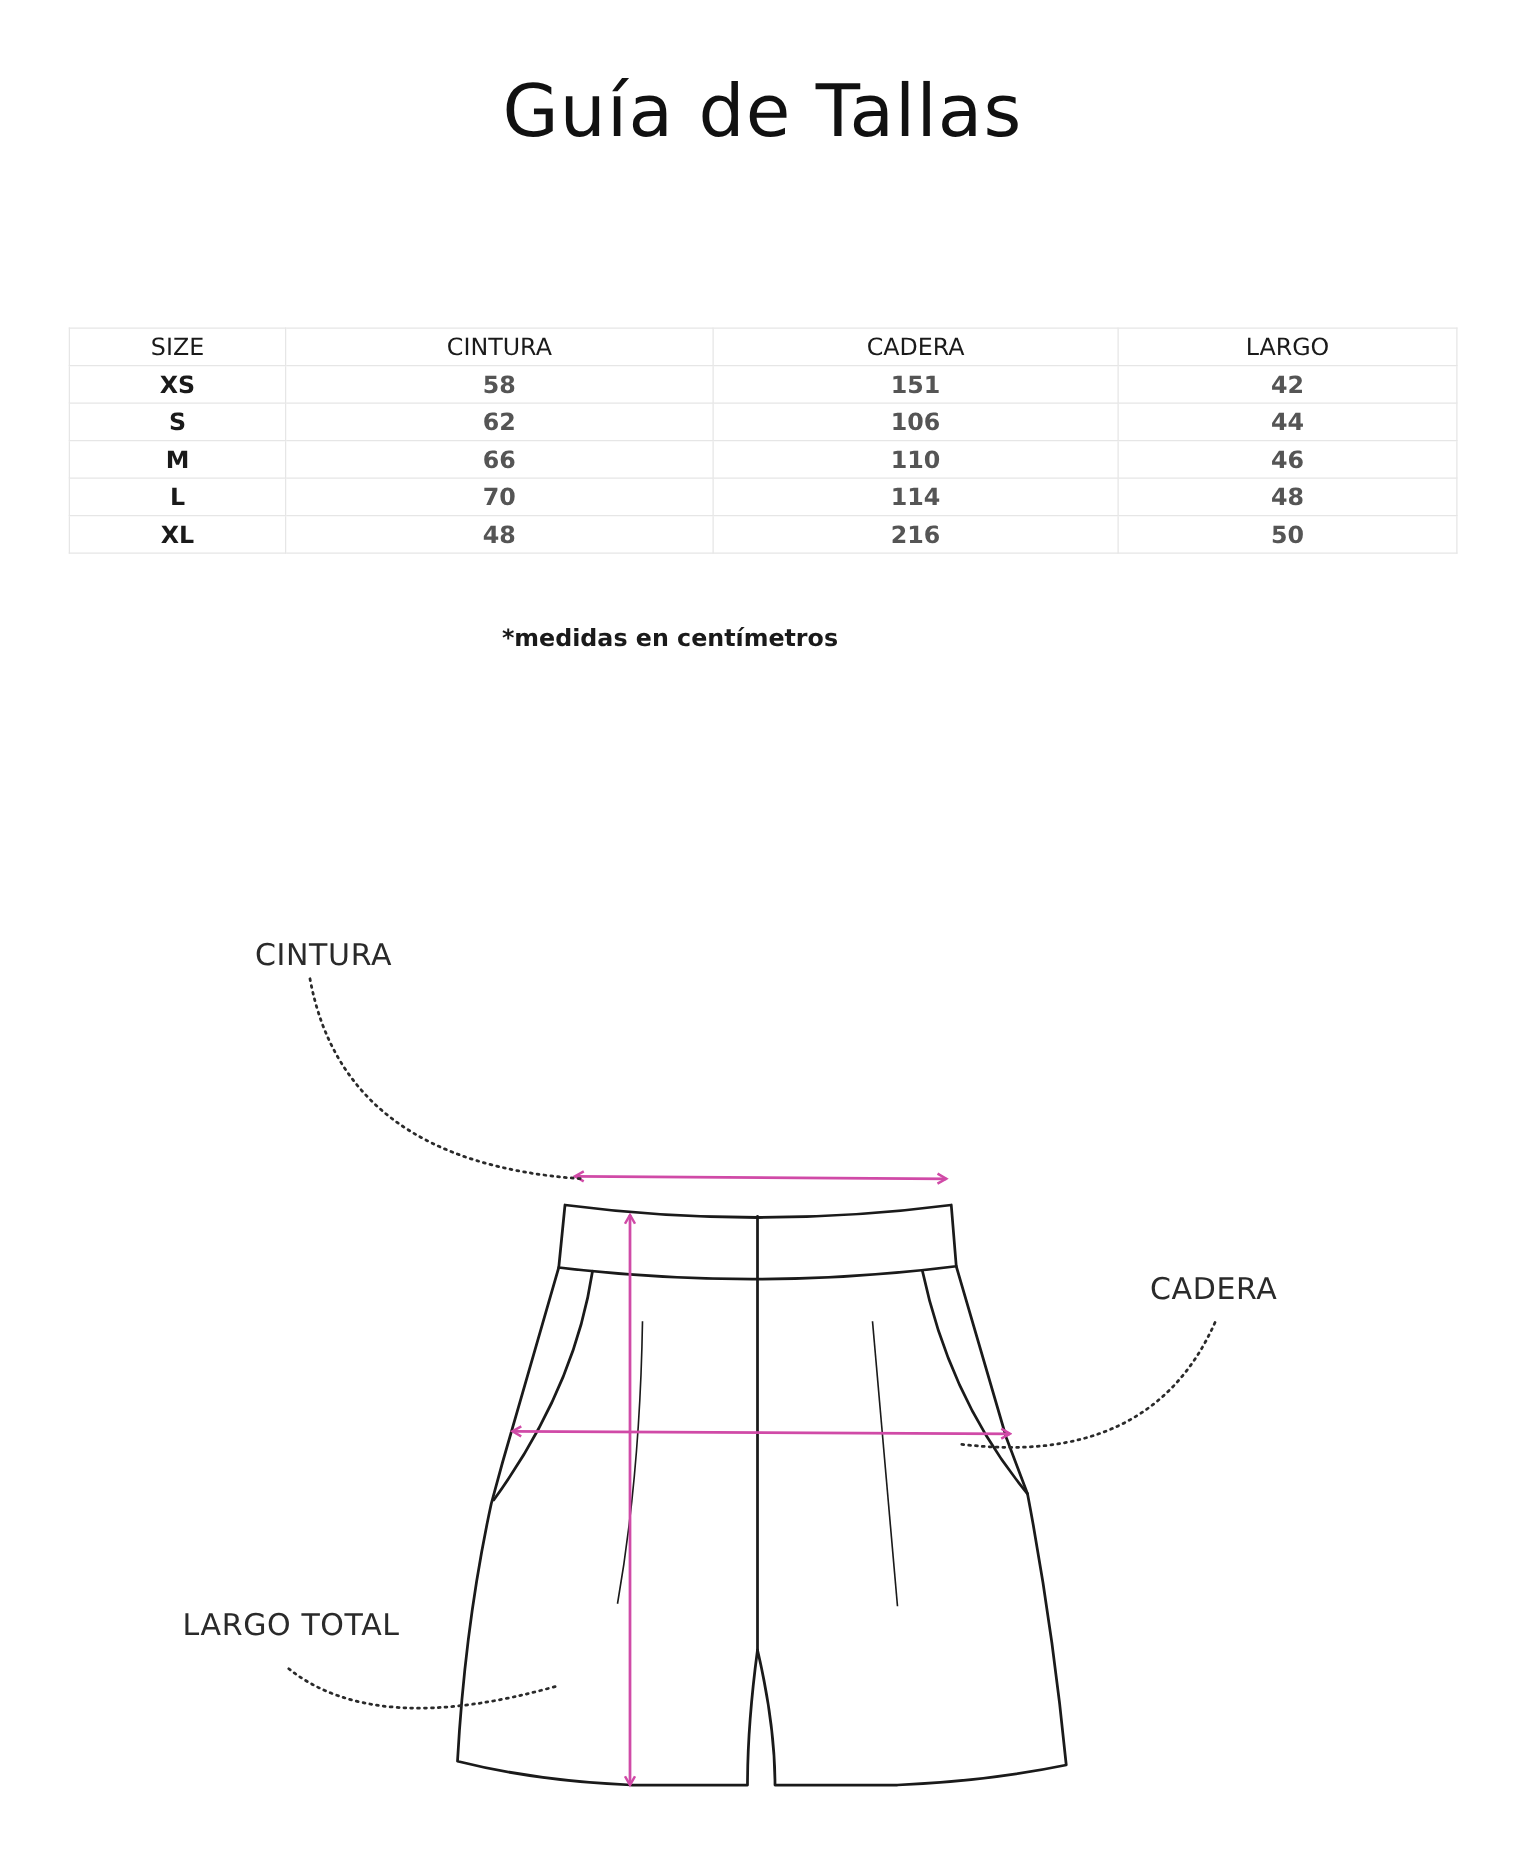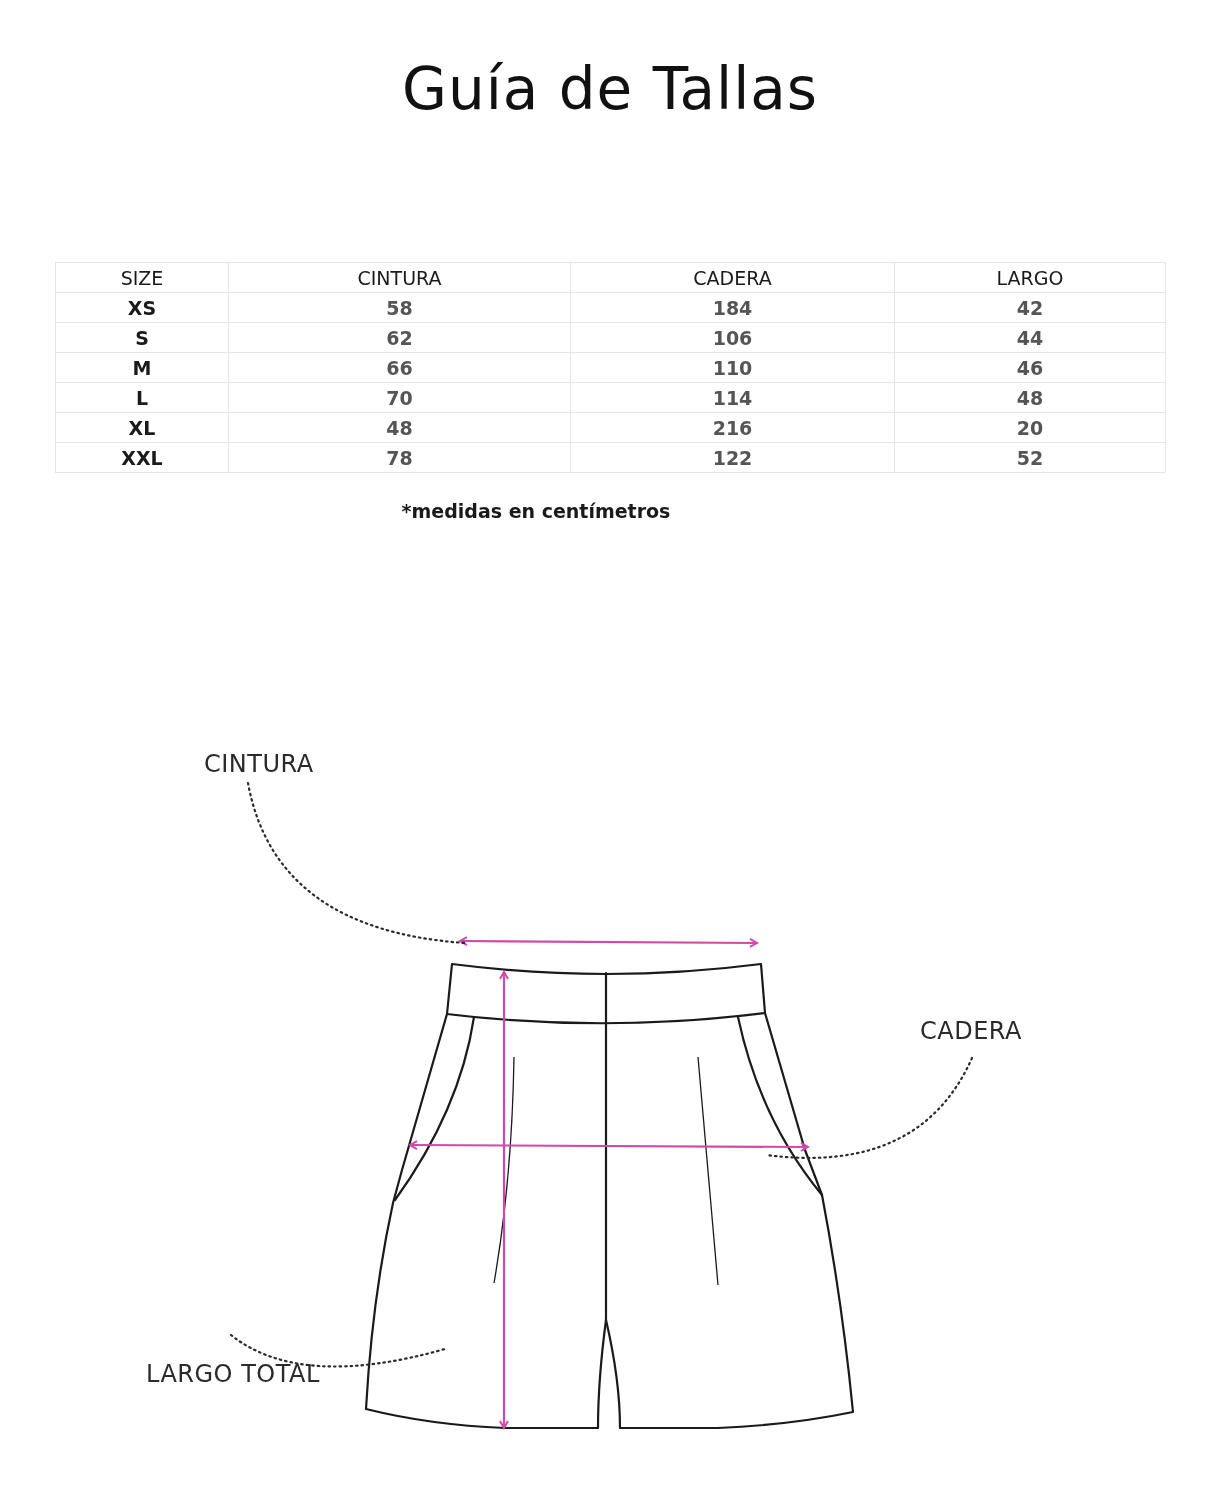--- a/index.html
+++ b/index.html
@@ -31,21 +31,21 @@
       <th>SIZE</th>
       <th>CINTURA</th>
       <th>CADERA</th>
       <th>LARGO</th>
     </tr>
   </thead>
   <tbody>
     <tr>
       <td class="size-cell">XS</td>
       <td>58</td>
-      <td>184</td>
+      <td>151</td>
       <td>42</td>
     </tr>
     <tr>
       <td class="size-cell">S</td>
       <td>62</td>
       <td>106</td>
       <td>44</td>
     </tr>
     <tr>
       <td class="size-cell">M</td>
@@ -56,36 +56,30 @@
     <tr>
       <td class="size-cell">L</td>
       <td>70</td>
       <td>114</td>
       <td>48</td>
     </tr>
     <tr>
       <td class="size-cell">XL</td>
       <td>48</td>
       <td>216</td>
-      <td>20</td>
-    </tr>
-    <tr>
-      <td class="size-cell">XXL</td>
-      <td>78</td>
-      <td>122</td>
-      <td>52</td>
+      <td>50</td>
     </tr>
   </tbody>
 </table>
 
 <div class="note">*medidas en centímetros</div>
 
 <div class="label" style="left:204px; top:750px;">CINTURA</div>
 <div class="label" style="left:920px; top:1017px;">CADERA</div>
-<div class="label" style="left:146px; top:1360px;">LARGO TOTAL</div>
+<div class="label" style="left:146px; top:1286px;">LARGO TOTAL</div>
 
 <svg class="diagram" style="top:0; height:1500px;" width="1220" height="1500" viewBox="0 0 1220 1500">
   <defs>
     <marker id="arrowhead" markerWidth="10" markerHeight="10" refX="8" refY="5" orient="auto-start-reverse" markerUnits="userSpaceOnUse">
       <path d="M1,1 L8,5 L1,9" fill="none" stroke="#d04aa7" stroke-width="2"></path>
     </marker>
   </defs>
 
   <g fill="none" stroke="#1a1a1a" stroke-width="2.2" stroke-linejoin="round" stroke-linecap="round">
 

